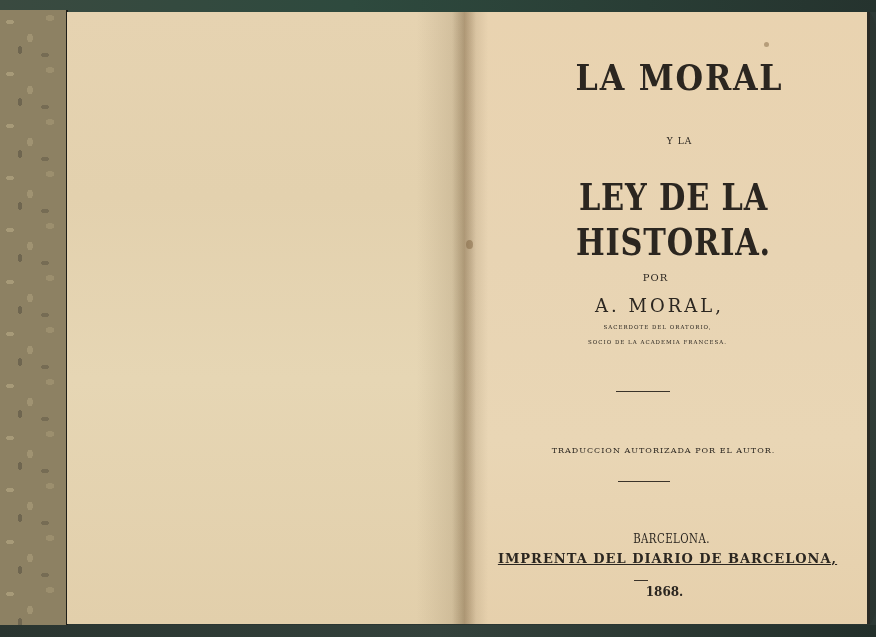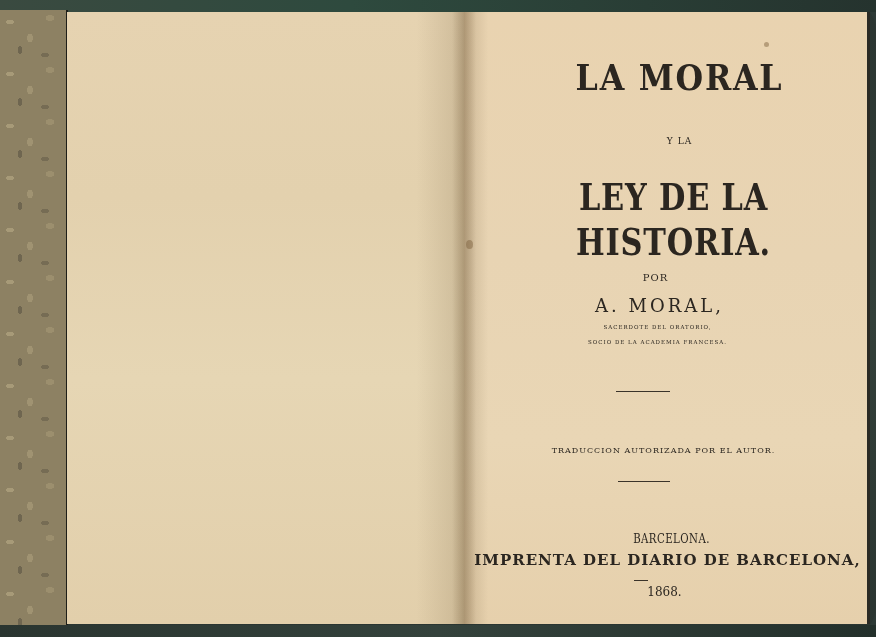--- a/index.html
+++ b/index.html
@@ -138,35 +138,37 @@
     }
     .city {
       top: 520px;
       font-size: 12px;
       letter-spacing: 0.5px;
       transform: scaleX(0.85);
       left: 6px;
     }
     .printer {
       top: 539px;
-      font-size: 15px;
+      font-size: 13px;
       letter-spacing: 1px;
       font-weight: bold;
       left: 2px;
+      text-decoration: underline;
     }
     .address {
       top: 553px;
       font-size: 9px;
       letter-spacing: 0.5px;
       left: -2px;
     }
     .year {
       top: 573px;
       font-size: 12px;
       left: -1px;
+      font-weight: bold;
     }
     .spot {
       position: absolute;
       border-radius: 50%;
       background: rgba(120,90,55,0.45);
     }
   </style>
 </head>
 <body>
 

